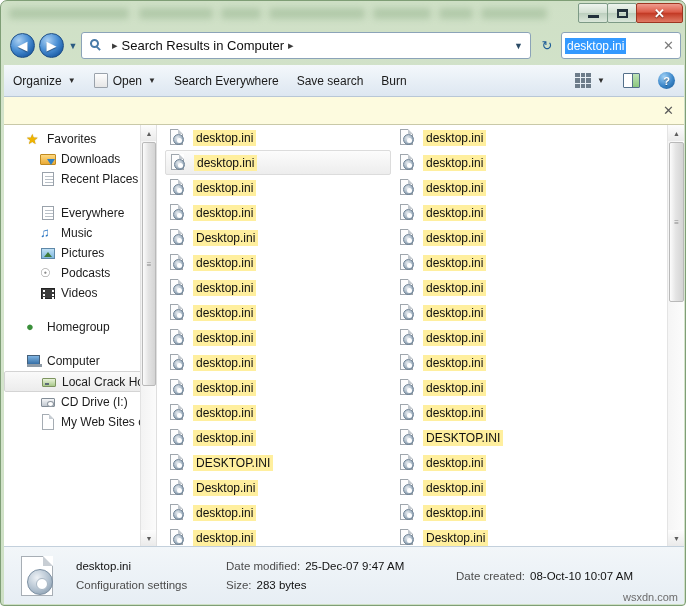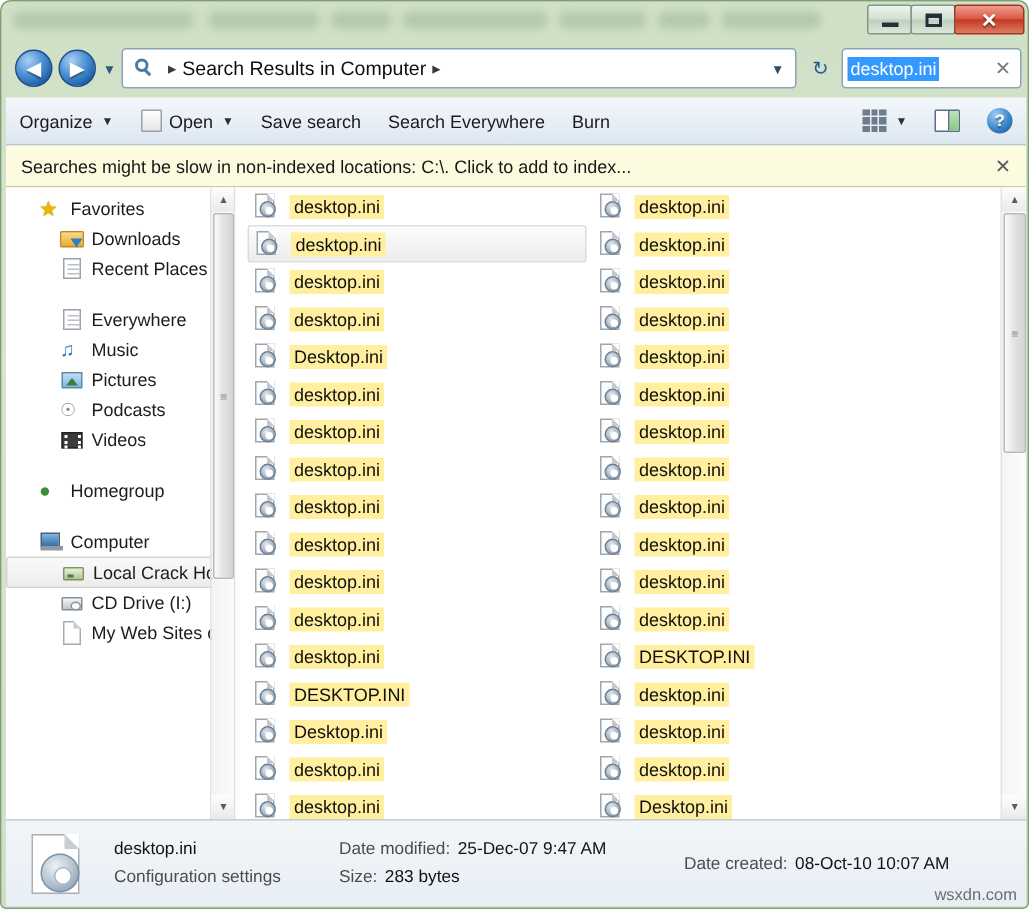--- a/index.html
+++ b/index.html
@@ -403,24 +403,24 @@
     <div class="cmd">
       <span>Organize</span>
       <span class="caret">▼</span>
     </div>
     <div class="cmd">
       <span class="open-icon"></span>
       <span>Open</span>
       <span class="caret">▼</span>
     </div>
     <div class="cmd">
+      <span>Search Everywhere</span>
+    </div>
+    <div class="cmd">
       <span>Save search</span>
-    </div>
-    <div class="cmd">
-      <span>Search Everywhere</span>
     </div>
     <div class="cmd">
       <span>Burn</span>
     </div>
 
     <div id="cmd-right">
       <div class="cmd">
         <span class="icon-grid">
           <i></i>
             <i></i>
@@ -437,21 +437,20 @@
       <div class="cmd">
         <span class="icon-pane"></span>
       </div>
       <div class="cmd">
         <span class="icon-help">?</span>
       </div>
     </div>
   </div>
 
   <div id="notifybar">
-    <span>Searches might be slow in non-indexed locations: C:\. Click to add to index...</span>
     <span id="notify-close">✕</span>
   </div>
 
   <div id="body">
 
     <div id="sidebar">
 
       <div class="nav-group">
         <div class="nav-item root">
           <span class="nav-ico"><span class="ic-star">★</span></span>

